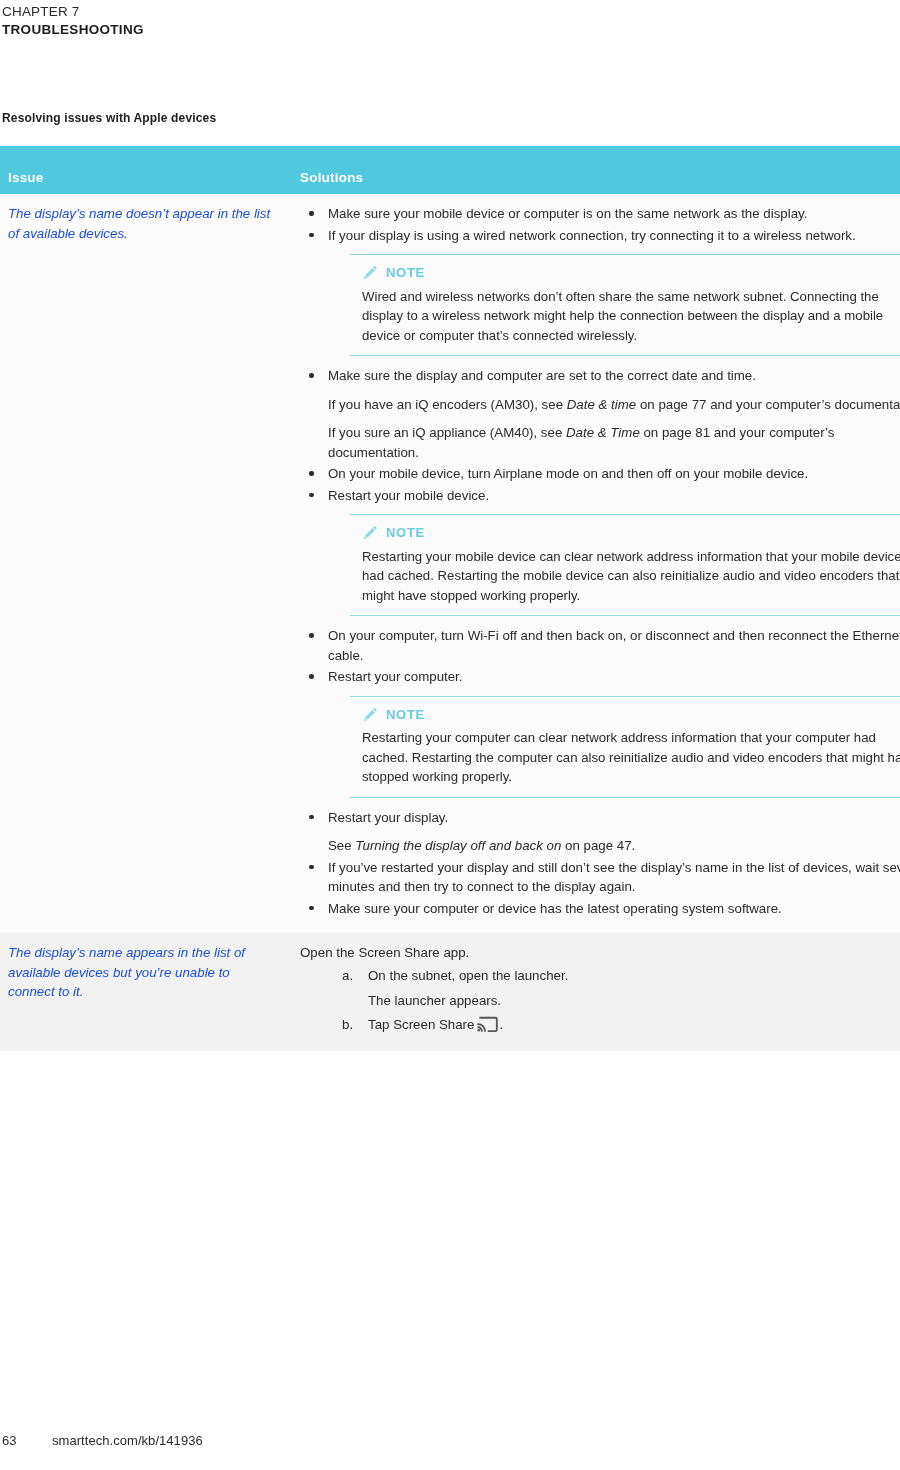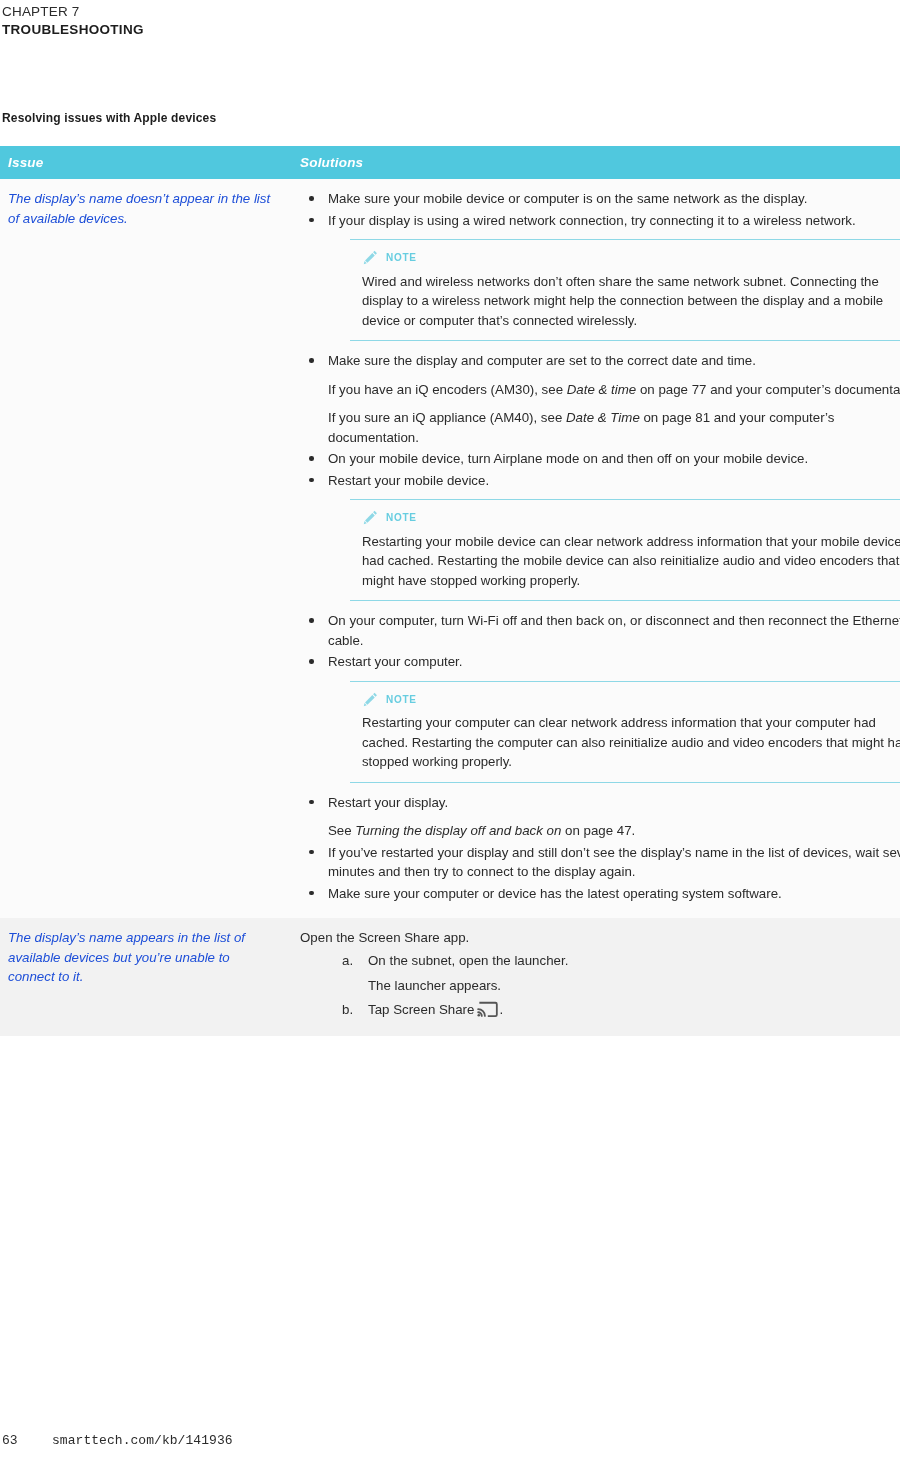--- a/index.html
+++ b/index.html
@@ -58,24 +58,23 @@
     width: 900px;
     border-collapse: collapse;
     table-layout: fixed;
   }
   .issue-table th {
     background: #50c8de;
     color: #ffffff;
     font-size: 13.5px;
     font-weight: bold;
     text-align: left;
-    padding: 9px 10px 9px 8px;
+    padding: 24px 10px 9px 8px;
     letter-spacing: .2px;
     vertical-align: middle;
-    font-style: italic;
   }
   .issue-table th.col-issue { width: 272px; }
   .issue-table th.col-solutions { width: 628px; padding-left: 10px; }
 
   .issue-table td {
     vertical-align: top;
     font-size: 13.3px;
     line-height: 19.5px;
     padding: 0;
   }
@@ -134,21 +133,21 @@
     padding: 8px 0 10px 0;
   }
   .note-head {
     display: flex;
     align-items: center;
     gap: 7px;
     margin: 0 0 4px 12px;
   }
   .note-label {
     color: #67cde0;
-    font-size: 10px;
+    font-size: 13px;
     font-weight: bold;
     letter-spacing: .7px;
   }
   .pencil-icon { display: block; width: 17px; height: 17px; }
   .note-body {
     margin: 0 4px 0 12px;
     font-size: 13.2px;
     line-height: 19.5px;
     color: #2b2b2b;
   }
@@ -187,21 +186,20 @@
 
   
   .page-footer {
     position: absolute;
     left: 2px;
     bottom: 22px;
     display: flex;
     align-items: flex-start;
     font-size: 13px;
     color: #2b2b2b;
-    font-family: Liberation Mono, monospace;
   }
   .footer-page-number { width: 50px; display: inline-block; }
   .footer-url { letter-spacing: .05px; }
 </style>
 </head>
 <body>
 
 <div class="page-header">
   <div class="chapter-eyebrow">CHAPTER 7</div>
   <div class="chapter-name">TROUBLESHOOTING</div>

